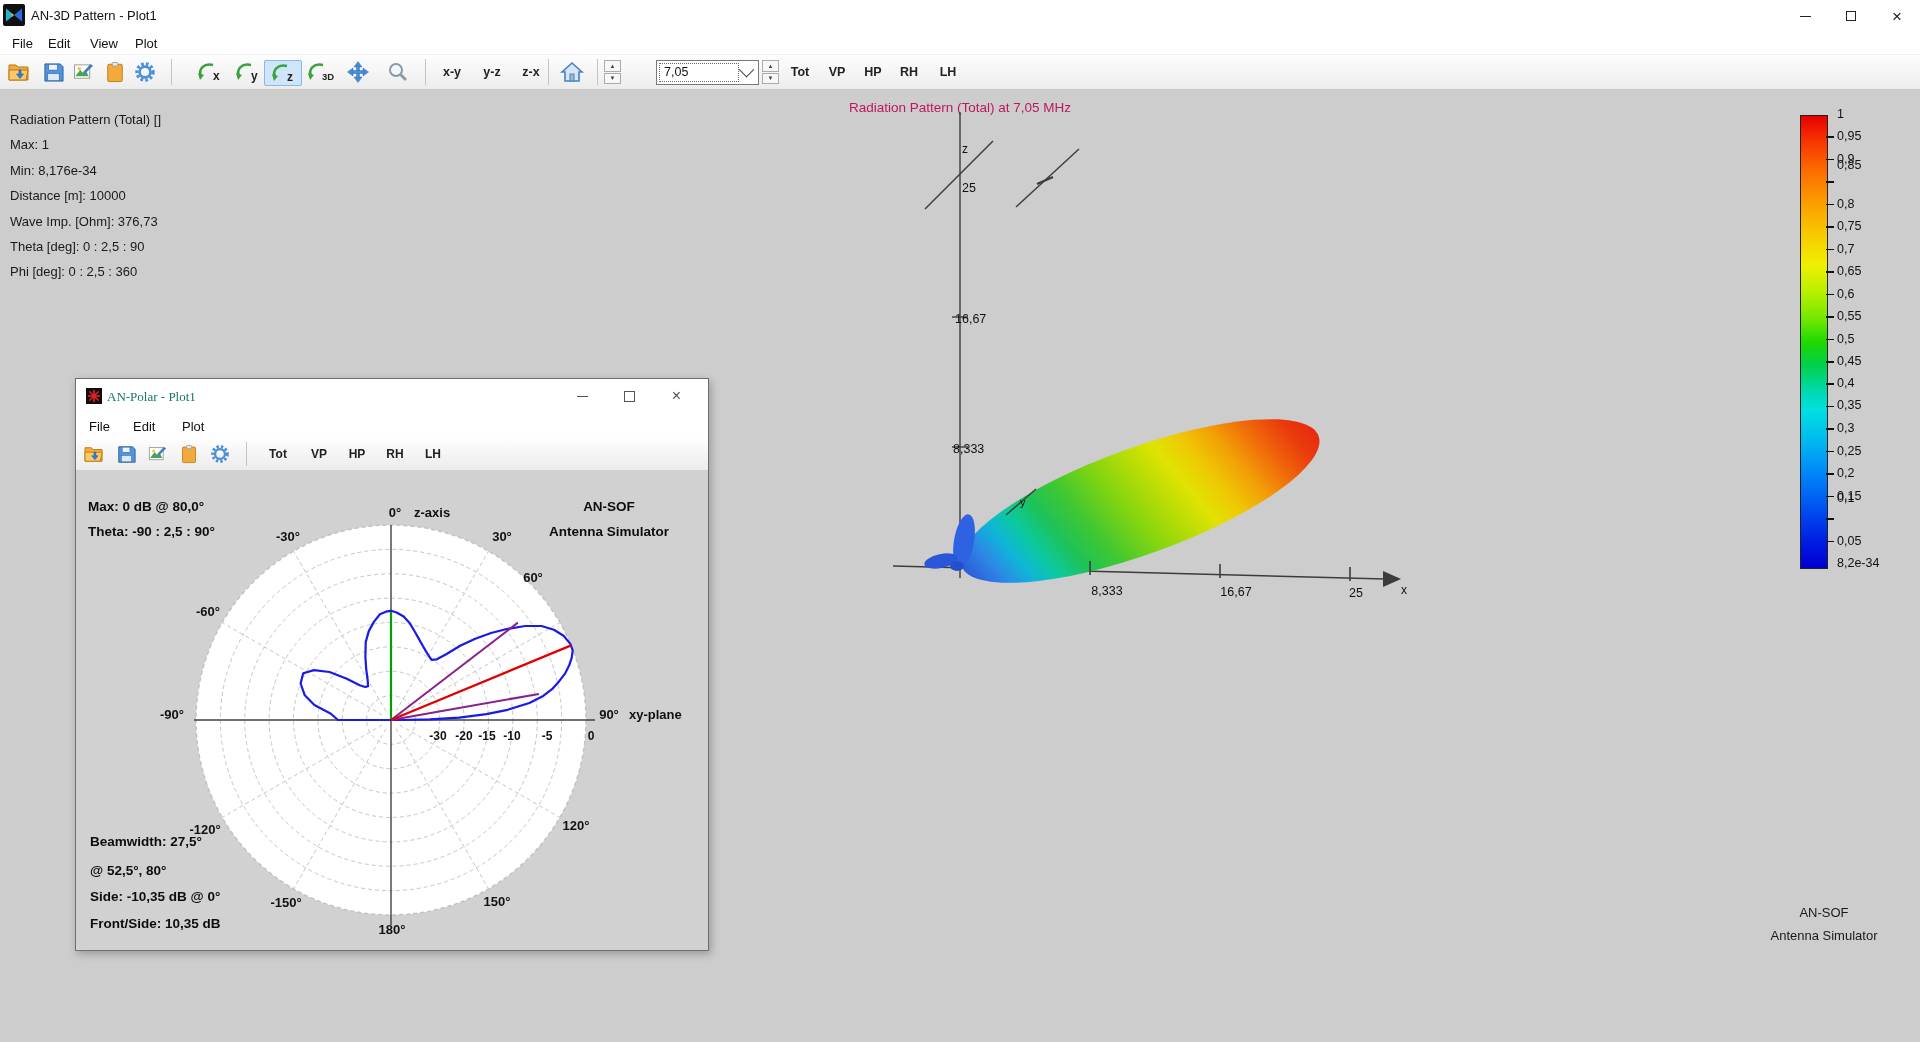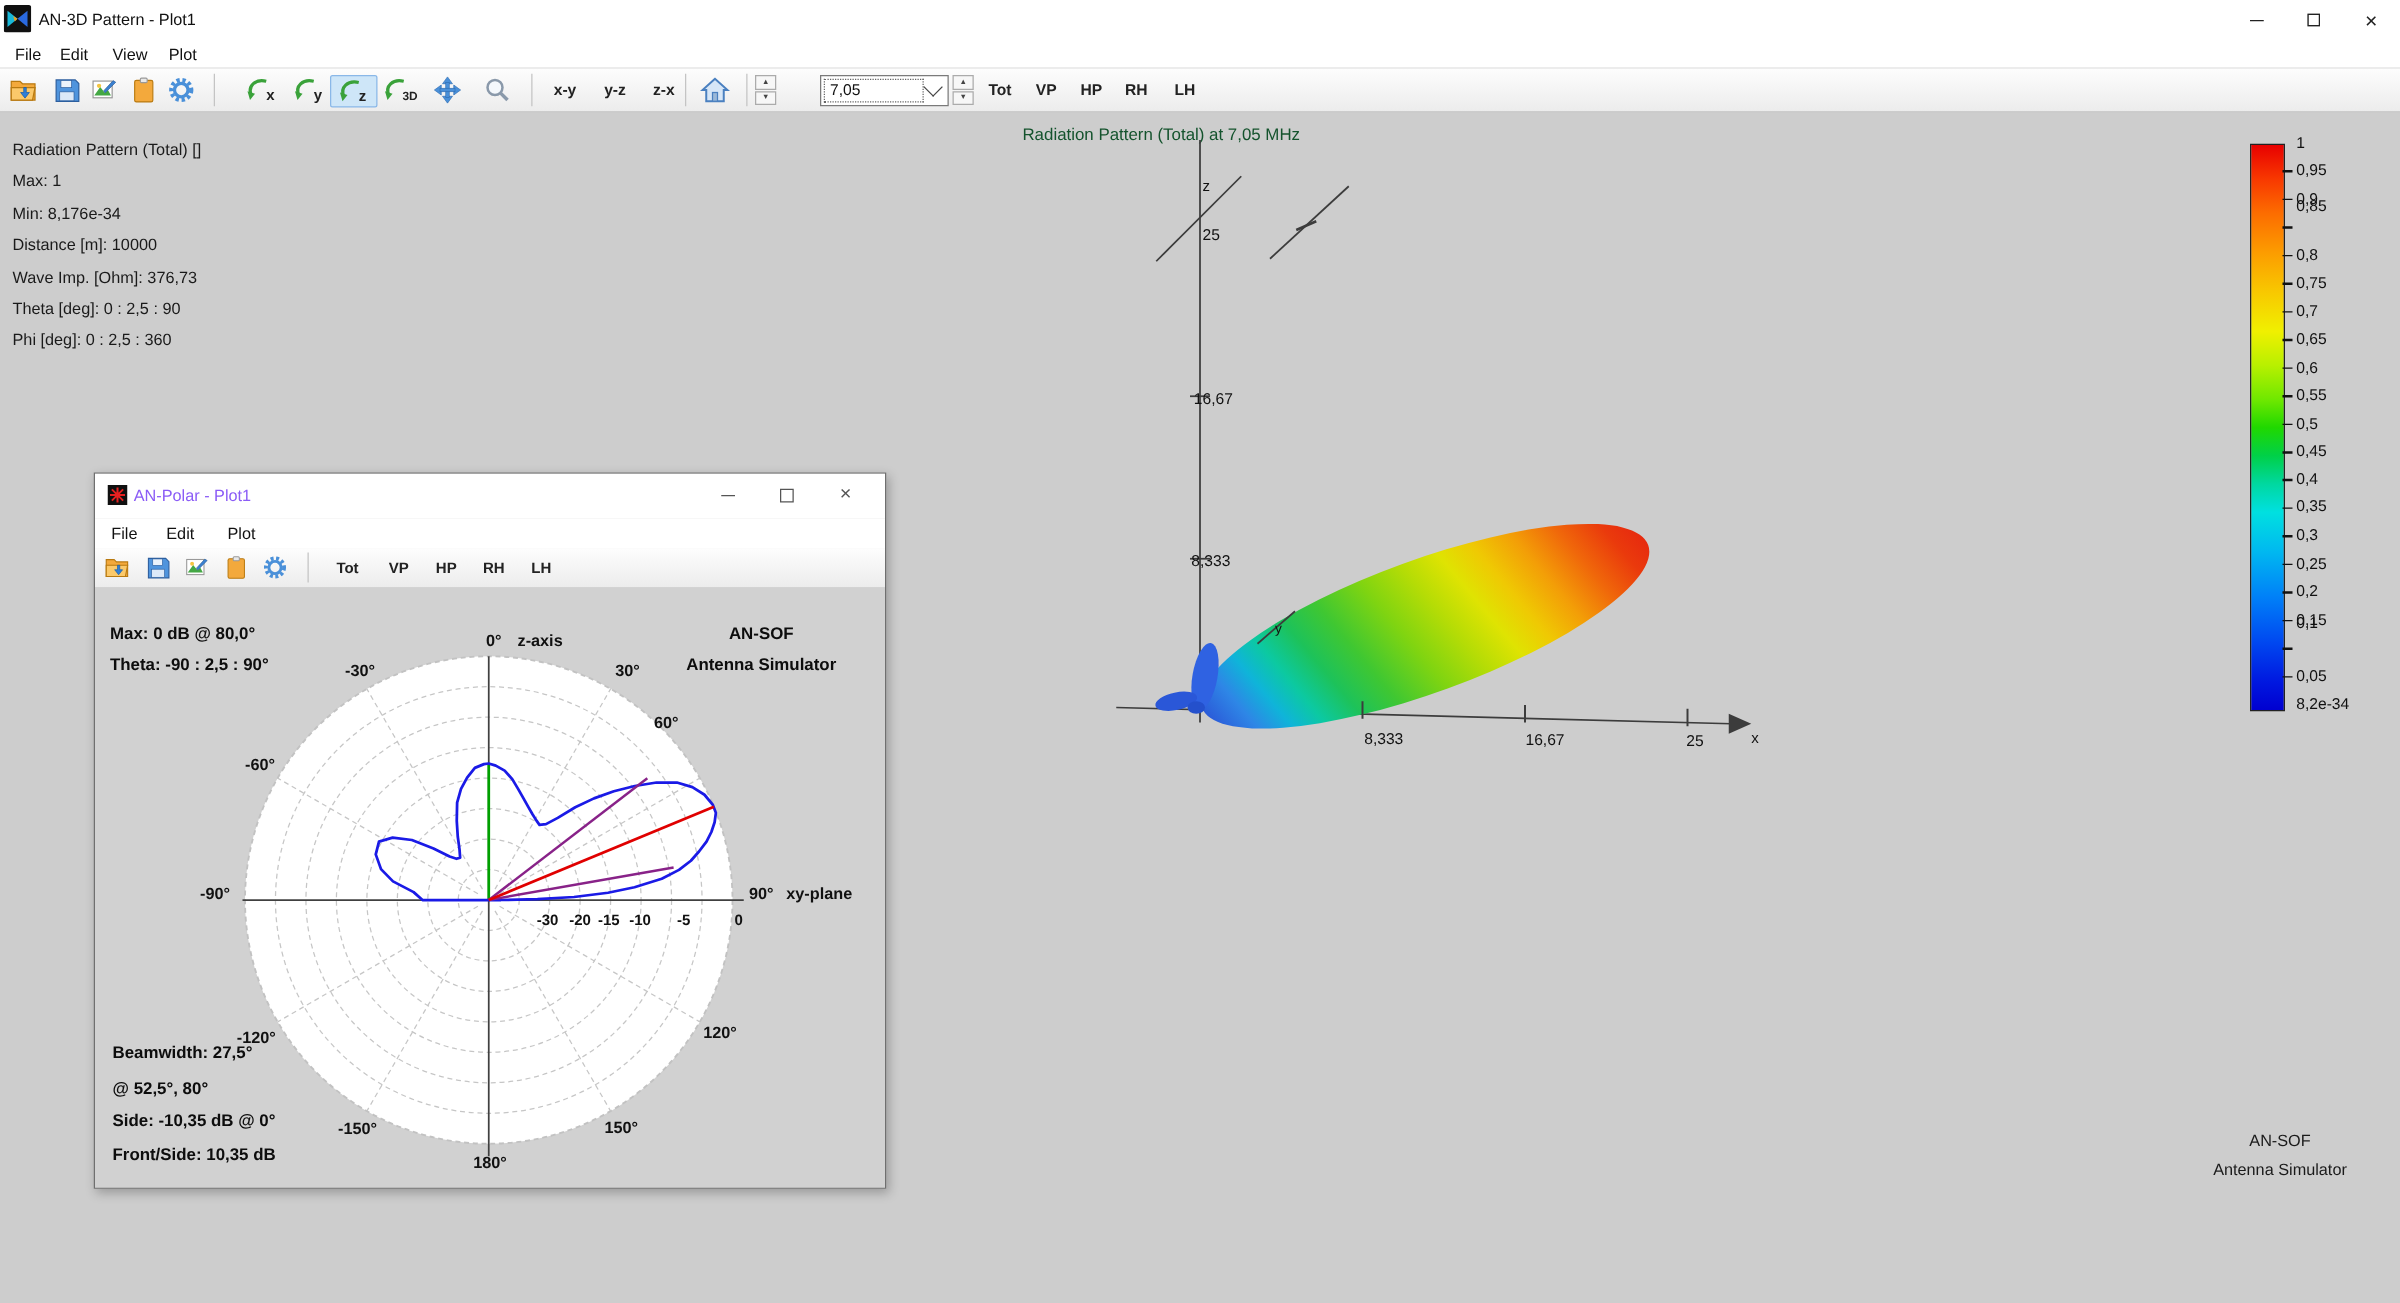--- a/index.html
+++ b/index.html
@@ -26,33 +26,33 @@
   .icon-btn.selected{background:#cee6f8;border:1px solid #8ab8e8;border-radius:2px;}
   .spinner{position:absolute;width:17px;height:24px;display:flex;flex-direction:column;gap:1px;}
   .spin-btn{flex:1;background:#f7f7f7;border:1px solid #ababab;font-size:6px;line-height:6px;color:#444;display:flex;align-items:center;justify-content:center;}
   .combo{position:absolute;left:656px;top:5px;width:101px;height:23px;background:#fff;border:1px solid #7a7a7a;display:flex;align-items:center;}
   .combo-text{flex:1;margin:2px;border:1px dotted #666;font-size:12.5px;color:#111;padding:1px 4px;height:15px;}
   .combo-chev{width:10px;height:10px;margin-right:6px;border-right:1.6px solid #444;border-bottom:1.6px solid #444;transform:rotate(45deg) translate(-2px,-2px);}
 
   
   .info-panel{position:absolute;left:10px;top:112px;font-size:13px;color:#1a1a1a;}
   .info-line{height:25.4px;}
-  .plot3d-title{position:absolute;left:729px;top:100px;width:400px;text-align:center;font-size:13.5px;color:#14532d;}
+  .plot3d-title{position:absolute;left:760px;top:100px;width:400px;text-align:center;font-size:13.5px;color:#be185d;}
   #svg3d{position:absolute;left:0;top:0;pointer-events:none;}
 
   .colorbar{position:absolute;left:1800px;top:115px;width:26px;height:452px;border:1px solid #222;
     background:linear-gradient(to bottom,#e80000 0%,#f83800 6%,#fc6c00 12%,#fc9c00 19%,#f8c800 26%,#f0f000 33%,#b8f000 39%,#70e800 45%,#20d800 50%,#00d048 55%,#00d8a0 60%,#00e0e0 65%,#00b8f0 72%,#0080f8 80%,#0048f0 88%,#0018e0 95%,#0000d0 100%);}
   .cb-label{position:absolute;left:1837px;font-size:12.5px;color:#111;white-space:nowrap;}
   .cb-tick{position:absolute;left:1826px;width:8px;height:1.6px;background:#111;}
   .footer3d{position:absolute;left:1738px;top:901px;width:172px;text-align:center;font-size:13px;color:#1a1a1a;line-height:23px;}
 
   
   .polar-window{position:absolute;left:75px;top:378px;width:632px;height:571px;background:#d1d1d1;border:1px solid #6f6f6f;box-shadow:2px 3px 8px rgba(0,0,0,0.25);z-index:10;}
   .p-titlebar{position:absolute;left:0;top:0;width:100%;height:36px;background:#ffffff;}
-  .p-title-text{position:absolute;left:31px;top:10px;font-size:13px;color:#8b5cf6;}
+  .p-title-text{position:absolute;left:31px;top:10px;font-size:13px;color:#0f766e;font-family:Liberation Serif, serif;}
   .p-icon{position:absolute;left:10px;top:9px;width:16px;height:16px;}
   .p-controls{position:absolute;right:8px;top:4px;display:flex;}
   .p-win-btn{width:47px;height:26px;display:flex;align-items:center;justify-content:center;color:#555;}
   .pg-min{width:11px;border-top:1.4px solid #555;}
   .pg-max{width:9px;height:9px;border:1.3px solid #555;}
   .pg-close{font-size:16px;color:#555;}
   .p-menubar{position:absolute;left:0;top:36px;width:100%;height:24px;background:#ffffff;border-bottom:1px solid #ececec;}
   .p-menu-item{position:absolute;top:4px;font-size:13px;color:#111;}
   .p-toolbar{position:absolute;left:0;top:60px;width:100%;height:31px;background:linear-gradient(#fdfdfd,#ececec);border-bottom:1px solid #c9c9c9;}
   .p-tb-item{position:absolute;top:4px;height:22px;display:flex;align-items:center;justify-content:center;}

